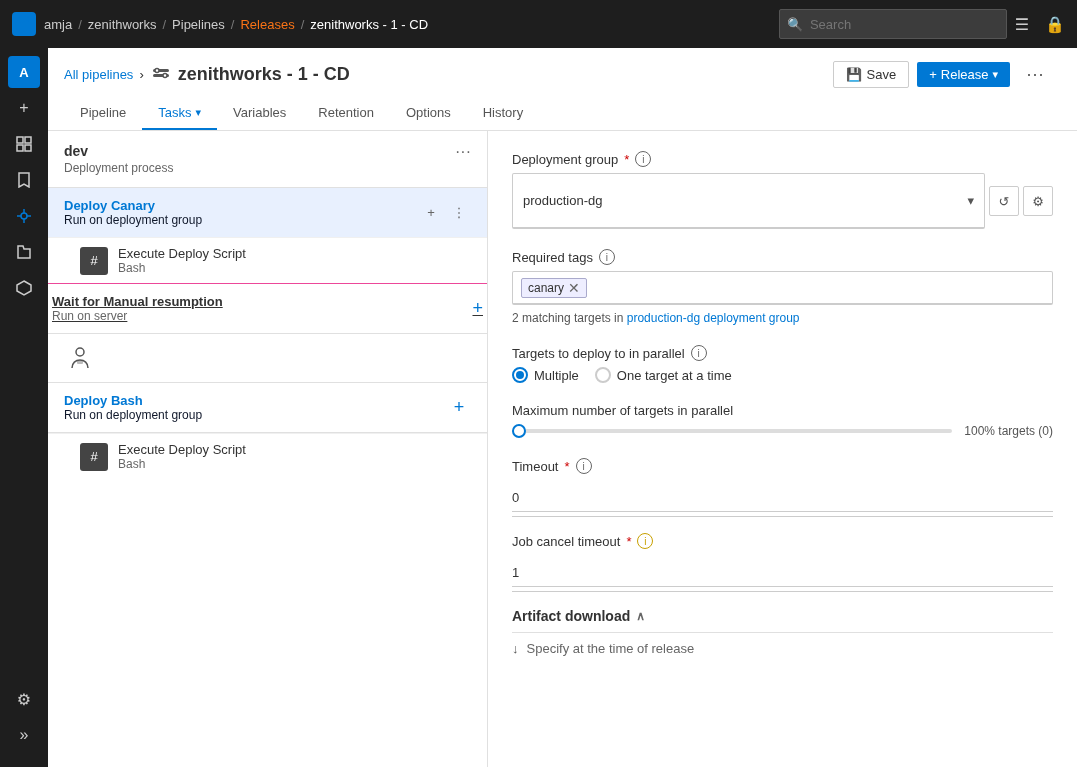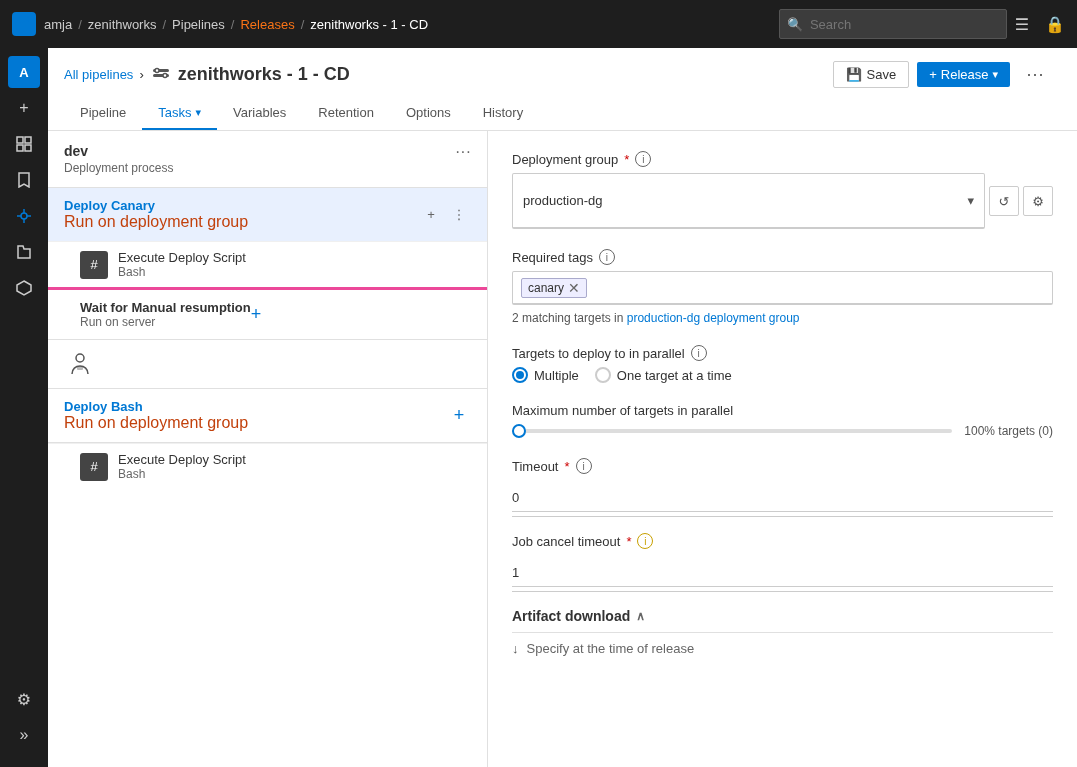--- a/index.html
+++ b/index.html
@@ -47,37 +47,37 @@
     .left-panel { width: 440px; flex-shrink: 0; border-right: 1px solid #e0e0e0; display: flex; flex-direction: column; overflow-y: auto; }
 
     
     .stage-section { padding: 12px 16px; border-bottom: 1px solid #e0e0e0; }
     .stage-header { display: flex; align-items: flex-start; justify-content: space-between; }
     .stage-name { font-size: 14px; font-weight: 600; color: #333; }
     .stage-sub { font-size: 12px; color: #666; margin-top: 2px; }
     .stage-menu { color: #666; cursor: pointer; font-size: 16px; }
 
     
-    .task-group { border-bottom: 3px solid #ec4899; }
+    .task-group { border-bottom: 1px solid #ec4899; }
     .task-group-header { padding: 10px 16px; display: flex; align-items: center; justify-content: space-between; cursor: pointer; }
     .task-group-header.selected { background: #e8f0fe; }
     .task-group-title { font-size: 13px; font-weight: 600; color: #0078d4; }
-    .task-group-sub { font-size: 16px; color: #c2410c; }
+    .task-group-sub { font-size: 12px; color: #0f172a; }
     .task-group-actions { display: flex; align-items: center; gap: 4px; color: #666; }
     .task-group-actions .icon-btn { cursor: pointer; width: 24px; height: 24px; display: flex; align-items: center; justify-content: center; border-radius: 2px; }
 
     
     .task-item { padding: 8px 16px 8px 32px; display: flex; align-items: center; gap: 10px; border-top: 1px solid #f0f0f0; cursor: pointer; }
     .task-item-icon { width: 28px; height: 28px; background: #555; border-radius: 3px; display: flex; align-items: center; justify-content: center; color: white; font-size: 13px; flex-shrink: 0; }
     .task-item-icon.bash { background: #444; }
     .task-item-title { font-size: 13px; color: #333; font-weight: 500; }
     .task-item-sub { font-size: 12px; color: #666; }
 
     
-    .wait-group { padding: 10px 32px; border-bottom: 1px solid #e0e0e0; display: flex; align-items: center; justify-content: flex-start; cursor: pointer; }
+    .wait-group { padding: 10px 4px; border-bottom: 1px solid #e0e0e0; display: flex; align-items: center; justify-content: space-between; cursor: pointer; text-decoration: underline; }
     .wait-title { font-size: 13px; font-weight: 600; color: #333; }
     .wait-sub { font-size: 12px; color: #666; }
 
     
     .manual-item { padding: 8px 16px; display: flex; align-items: center; gap: 10px; border-bottom: 1px solid #e0e0e0; cursor: pointer; }
     .manual-icon { width: 32px; height: 32px; display: flex; align-items: center; justify-content: center; color: #555; font-size: 18px; }
 
     
     .deploy-prod-section { }
     .deploy-prod-header { padding: 10px 16px; display: flex; align-items: center; justify-content: space-between; border-bottom: 1px solid #e0e0e0; cursor: pointer; }

